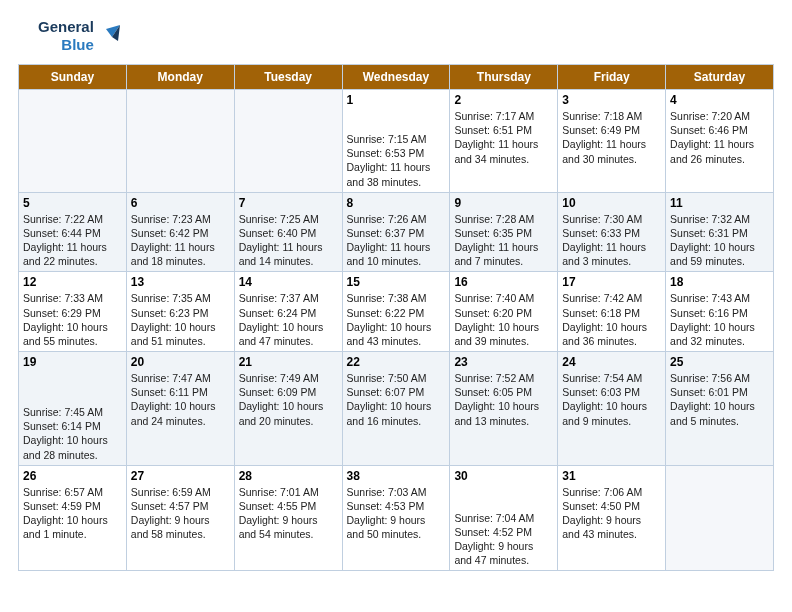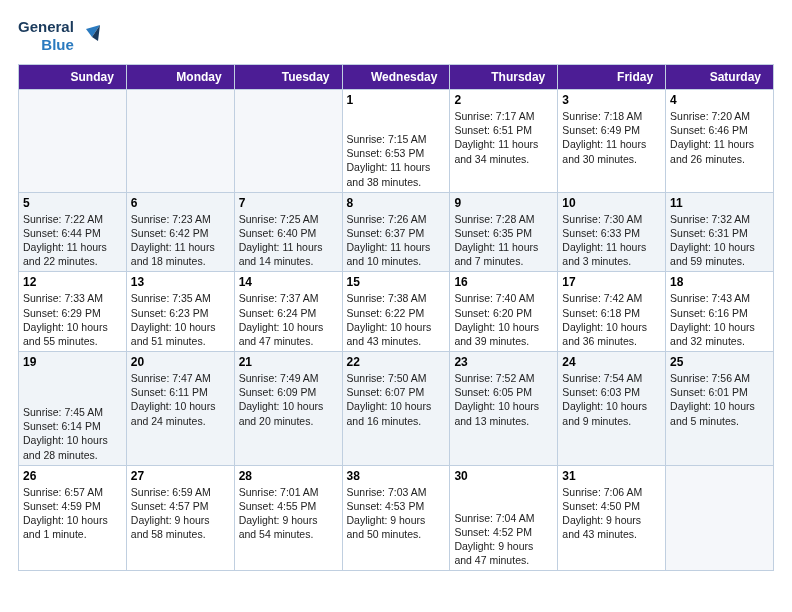--- a/index.html
+++ b/index.html
@@ -38,24 +38,24 @@
       font-size: 15px;
       color: #444;
       font-weight: normal;
     }
     .calendar {
       width: 100%;
       border-collapse: collapse;
       font-size: 11px;
     }
     .calendar th {
-      background: #4c1d95;
+      background: #a16207;
       color: #fff;
-      padding: 5px 12px;
-      text-align: right;
+      padding: 5px 4px;
+      text-align: center;
       font-size: 12px;
       font-weight: bold;
       border: 1px solid #c0cfe0;
     }
     .calendar td {
       vertical-align: top;
       border: 1px solid #c0cfe0;
       padding: 3px 4px;
       width: 108px;
       min-height: 80px;
@@ -83,21 +83,21 @@
     }
   </style>
 </head>
 <body>
 
 <div class="page">
   <div class="header">
     <div class="logo">
   <div style="display:flex;align-items:center;gap:4px;">
     <div style="display:flex;flex-direction:column;align-items:flex-end;">
-      <span style="font-size:15px;font-weight:bold;color:#1a3a5c;line-height:1.2;">General</span>
+      <span style="font-size:15px;font-weight:bold;color:#1a3a5c;line-height:1.2;margin-left:20px;">General</span>
       <span style="font-size:15px;font-weight:bold;color:#2a7abf;line-height:1.2;">Blue</span>
     </div>
     <svg width="22" height="22" viewBox="0 0 22 22">
       <polygon points="8,4 22,0 14,12" fill="#2a7abf"></polygon>
       <polygon points="14,12 22,0 20,16" fill="#1a3a5c"></polygon>
     </svg>
   </div>
 </div>
     <div class="title-block">
       <h1></h1>

